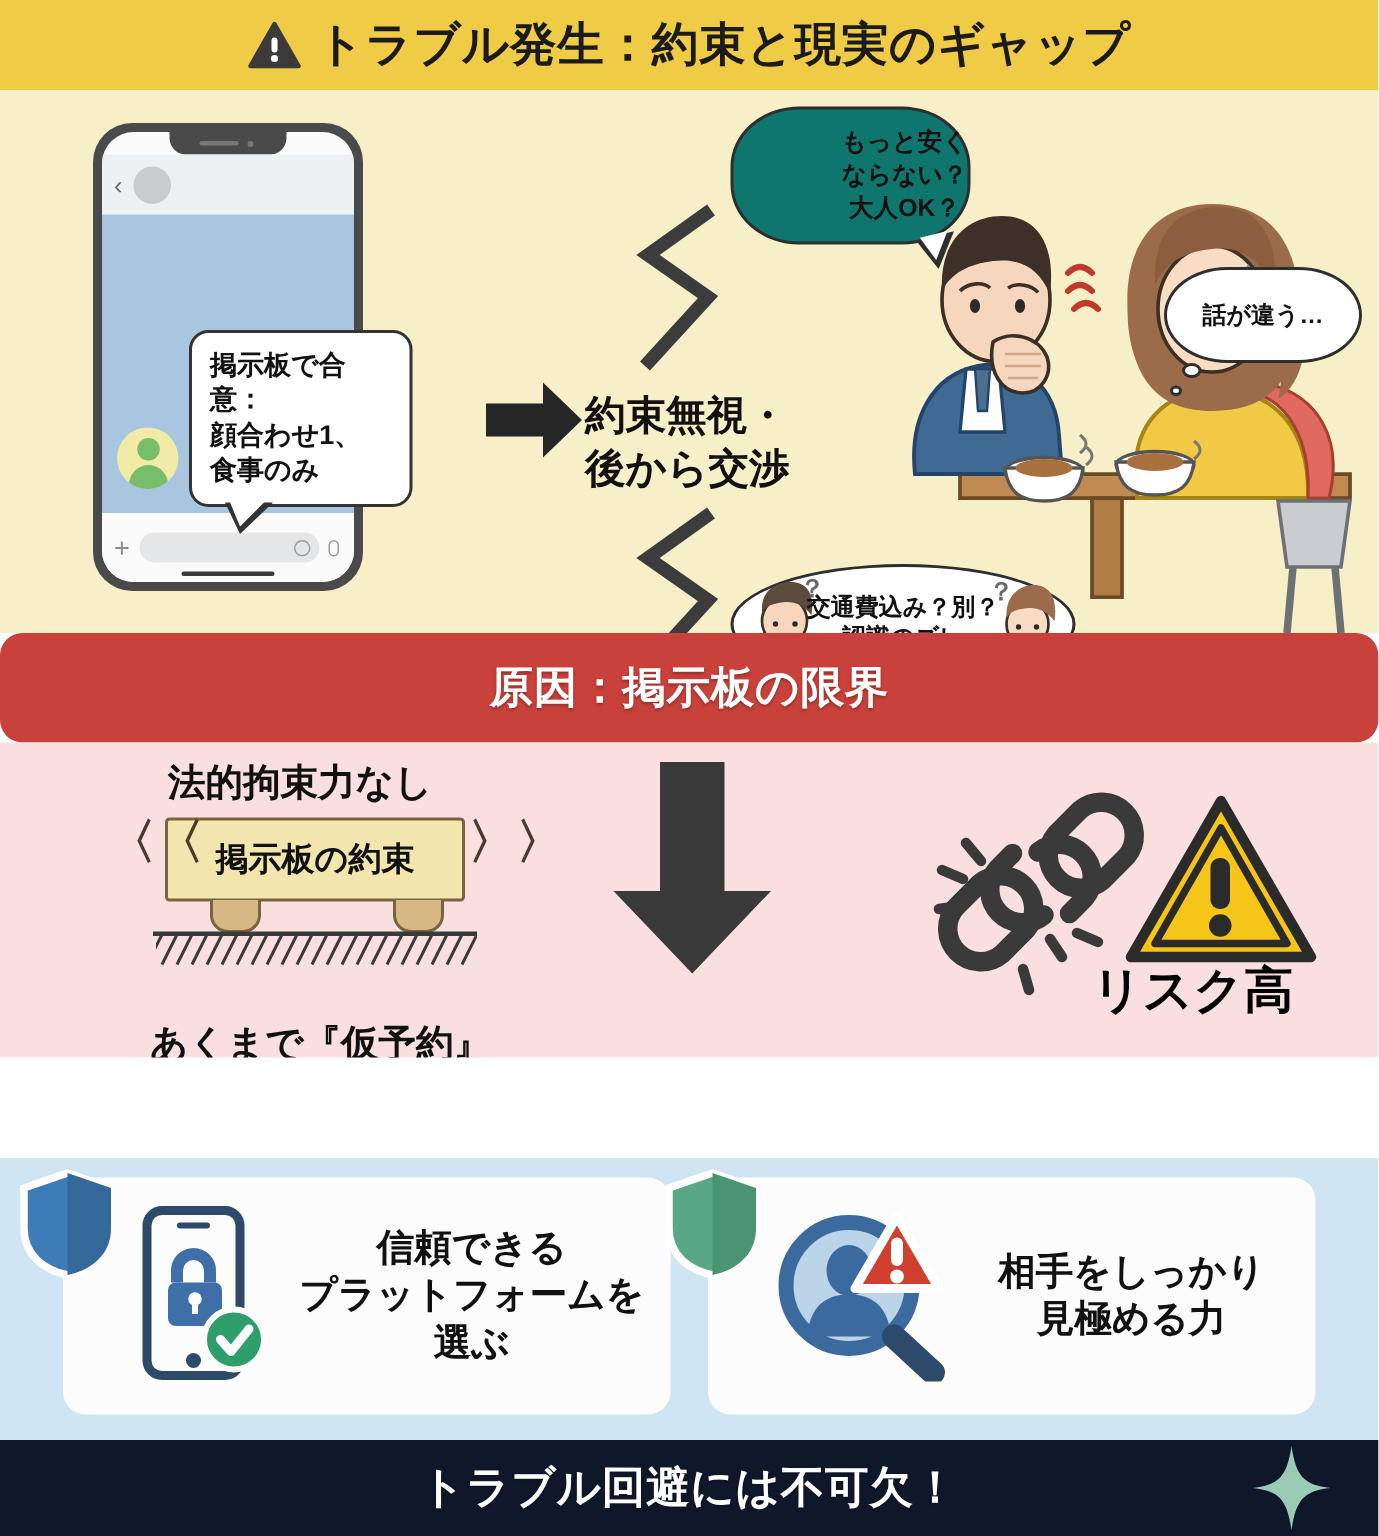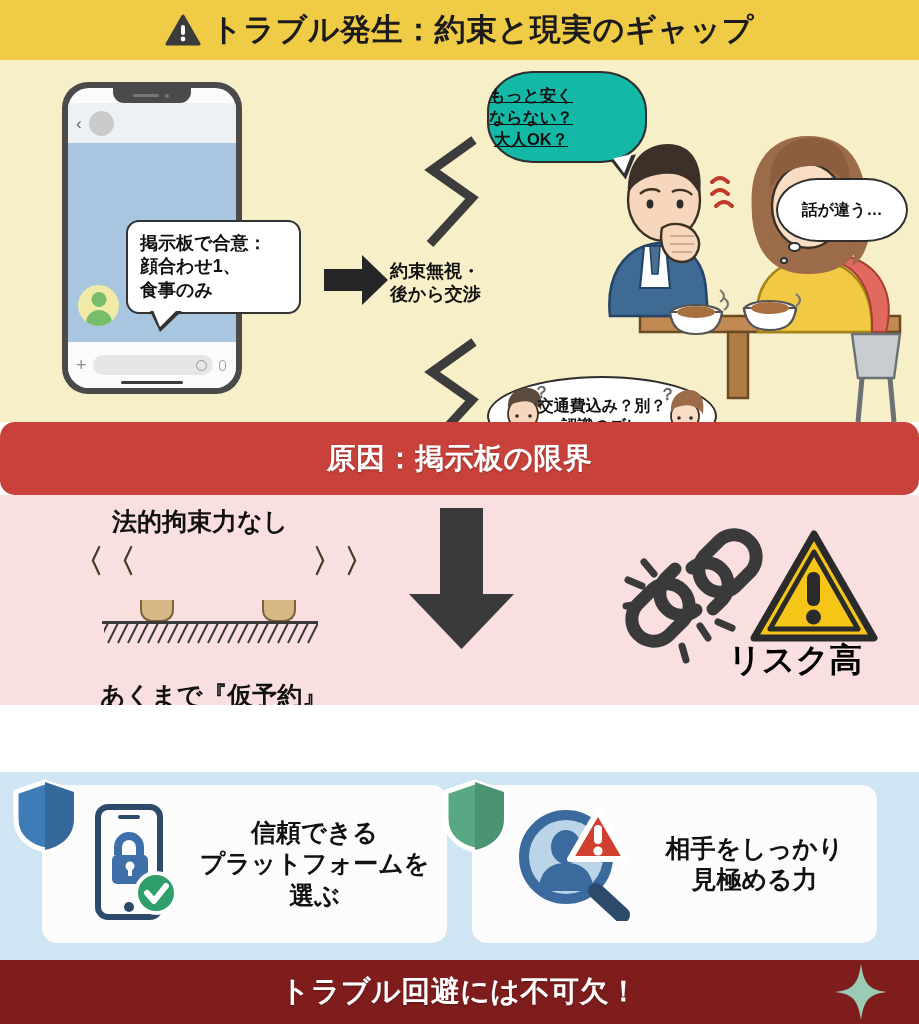--- a/index.html
+++ b/index.html
@@ -30,21 +30,21 @@
     display:inline-block; width: 36px; height: 32px; position: relative;
   }
   .warn-tri-dark svg { display:block; }
 
   #band-cause { top: 422px; height: 73px; background: #C8413A; border-radius: 15px; }
   #band-cause .band-title { font-size: 29px; }
 
   #band-measure { top: 705px; height: 67px; background: #2B6CA9; }
   #band-measure .band-title { font-size: 28px; }
 
-  #band-conclusion { top: 960px; height: 64px; background: #7f1d1d; }
+  #band-conclusion { top: 960px; height: 64px; background: #0f172a; }
   #band-conclusion .band-title { font-size: 29px; }
 
   
   #sec-trouble {
     position: absolute; top: 60px; left: 0; width: 919px; height: 362px;
     background: #F7EFC8; overflow: hidden;
   }
   
   .phone {
     position: absolute; left: 62px; top: 22px; width: 180px; height: 312px;
@@ -85,21 +85,21 @@
   }
   .smiley-ic { width:11px; height:11px; border:1.3px solid #9a9a9a; border-radius:50%; }
   .mic-ic { width:7px; height:11px; border:1.3px solid #9a9a9a; border-radius:4px; margin-right:2px;}
   .home-ind {
     position: absolute; bottom: 4px; left: 50%; transform: translateX(-50%);
     width: 62px; height: 3.5px; background: #3b3b3b; border-radius: 2px;
   }
 
   
   .bubble-agree {
-    position: absolute; left: 126px; top: 160px; width: 175px;
+    position: absolute; left: 126px; top: 160px; width: 149px;
     background: #fff; border: 2.4px solid #333; border-radius: 13px;
     padding: 10px 12px; line-height: 1.30; font-size: 18px;
     font-weight: bold; color: #111; z-index: 5;
   }
   .bubble-agree:after {
     content: ""; position: absolute; left: 22px; bottom: -20px;
     width: 0; height: 0;
     border-left: 10px solid transparent; border-right: 22px solid transparent;
     border-top: 21px solid #333;
   }
@@ -111,36 +111,36 @@
   }
 
   
   .arrow-right {
     position: absolute; left: 322px; top: 192px; width: 68px; height: 56px;
   }
 
   
   .mid-label {
     position: absolute; left: 390px; top: 200px;
-    font-size: 18px; font-weight: bold; color: #111; line-height: 1.28;
+    font-size: 27px; font-weight: bold; color: #111; line-height: 1.28;
   }
 
   
   .zig { position: absolute; z-index: 2; }
   #zig-top { left: 424px; top: 76px; }
   #zig-bot { left: 424px; top: 278px; }
 
   
   .people { position: absolute; left: 600px; top: 18px; width: 319px; height: 344px; }
 
   .bubble-cheap {
     position: absolute; left: 487px; top: 11px; width: 160px; height: 92px;
-    background: #14b8a6; border: 2.6px solid #2e2e2e; border-radius: 46px/40px;
-    display:flex; align-items:center; justify-content:flex-start; text-align:center;
-    font-size: 16.5px; font-weight: bold; color:#111; line-height: 1.34; z-index: 6; text-decoration: underline;
+    background: #0f766e; border: 2.6px solid #2e2e2e; border-radius: 46px/40px;
+    display:flex; align-items:center; justify-content:flex-end; text-align:center;
+    font-size: 16.5px; font-weight: bold; color:#111; line-height: 1.34; z-index: 6;
   }
   .bubble-cheap .tailA {
     position:absolute; right: 6px; bottom: -18px;
     width:0;height:0;border-left:10px solid transparent;border-right:16px solid transparent;border-top:22px solid #2e2e2e;
     transform: rotate(-14deg);
   }
   .bubble-cheap .tailB {
     position:absolute; right: 11px; bottom: -12px;
     width:0;height:0;border-left:7px solid transparent;border-right:12px solid transparent;border-top:17px solid #fff;
     transform: rotate(-14deg);
@@ -387,20 +387,23 @@
 認識のズレ</div>
     </div>
   </div>
 
   <div class="band" id="band-cause">
     <div class="band-title">原因：掲示板の限界</div>
   </div>
 
   <div id="sec-cause">
     <div class="cause-title">法的拘束力なし</div>
+    <div class="signboard">
+      <span>掲示板の約束</span>
+    </div>
     <div class="leg" id="leg-l"></div>
     <div class="leg" id="leg-r"></div>
     <div class="ground"></div>
     <div class="hatch">
       <svg width="214" height="22" viewBox="0 0 214 22">
         <g stroke="#3a3a3a" stroke-width="2">
           <path d="M4 0 L-6 20 M14 0 L4 20 M24 0 L14 20 M34 0 L24 20 M44 0 L34 20 M54 0 L44 20 M64 0 L54 20 M74 0 L64 20 M84 0 L74 20 M94 0 L84 20 M104 0 L94 20 M114 0 L104 20 M124 0 L114 20 M134 0 L124 20 M144 0 L134 20 M154 0 L144 20 M164 0 L154 20 M174 0 L164 20 M184 0 L174 20 M194 0 L184 20 M204 0 L194 20 M214 0 L204 20"></path>
         </g>
       </svg>
     </div>

